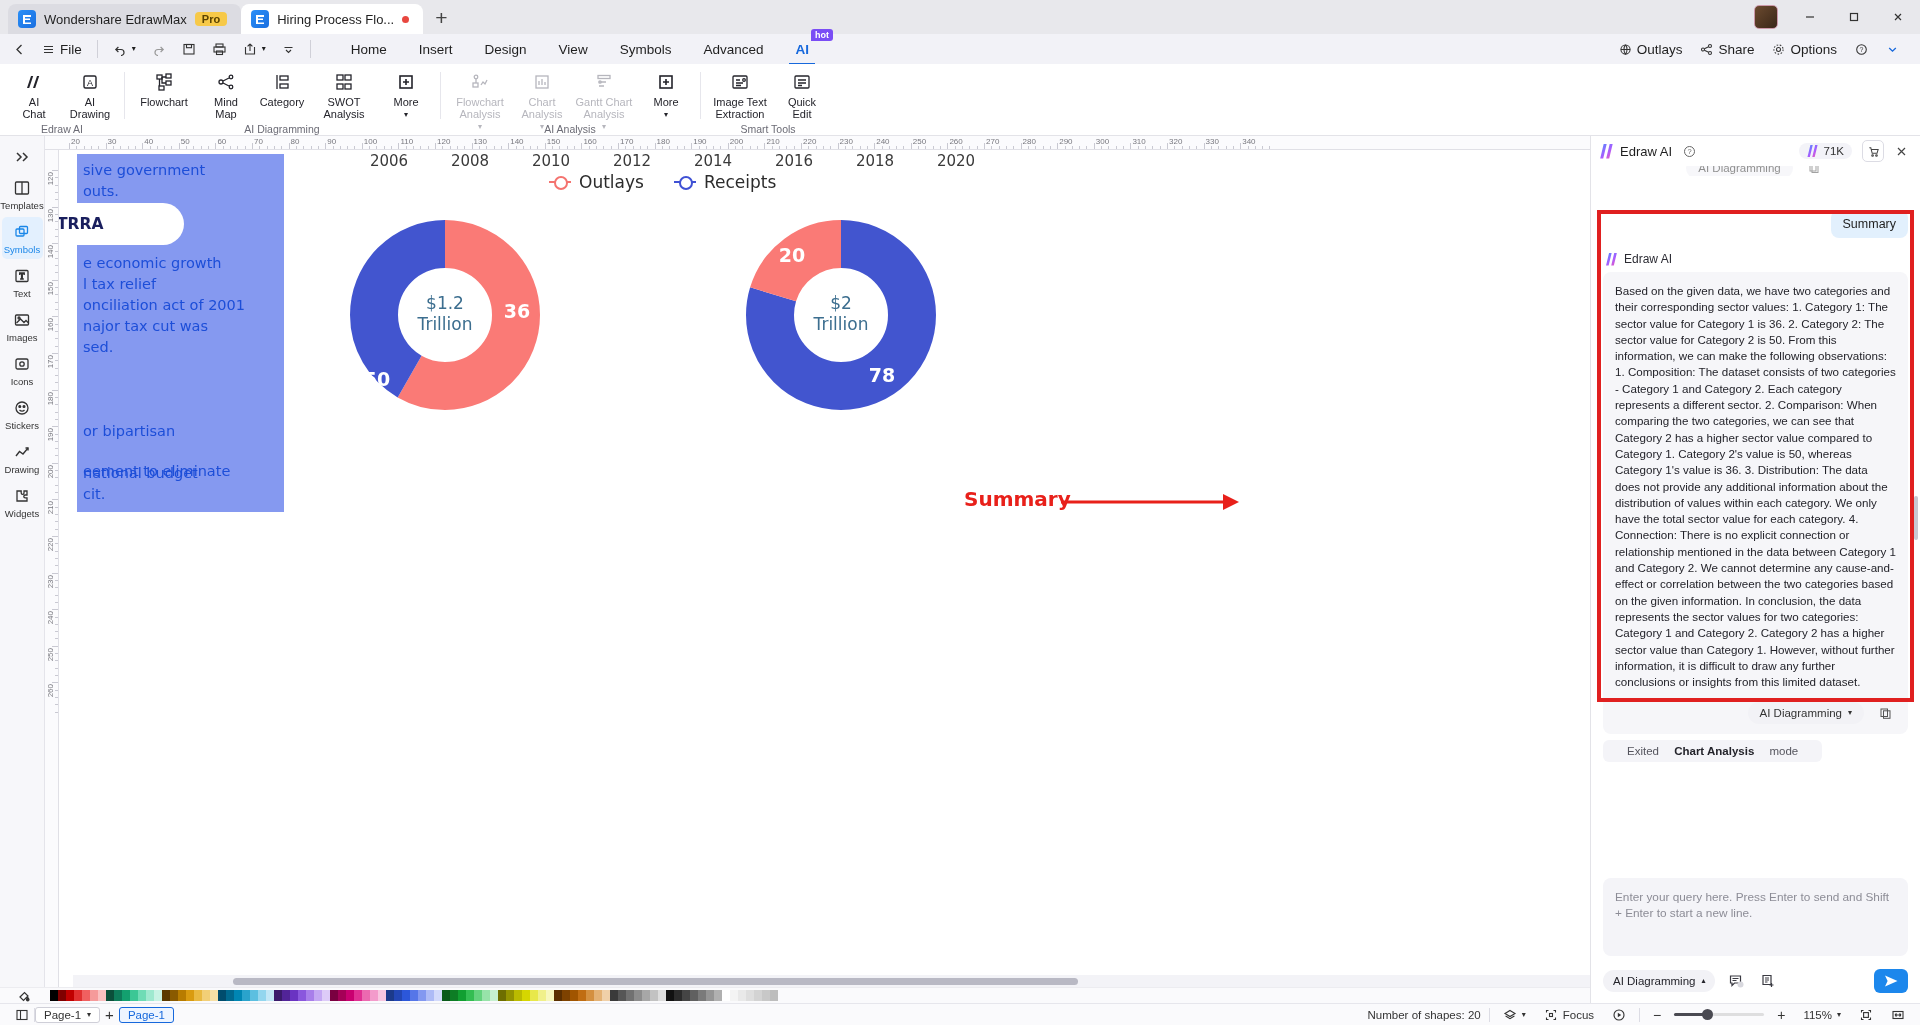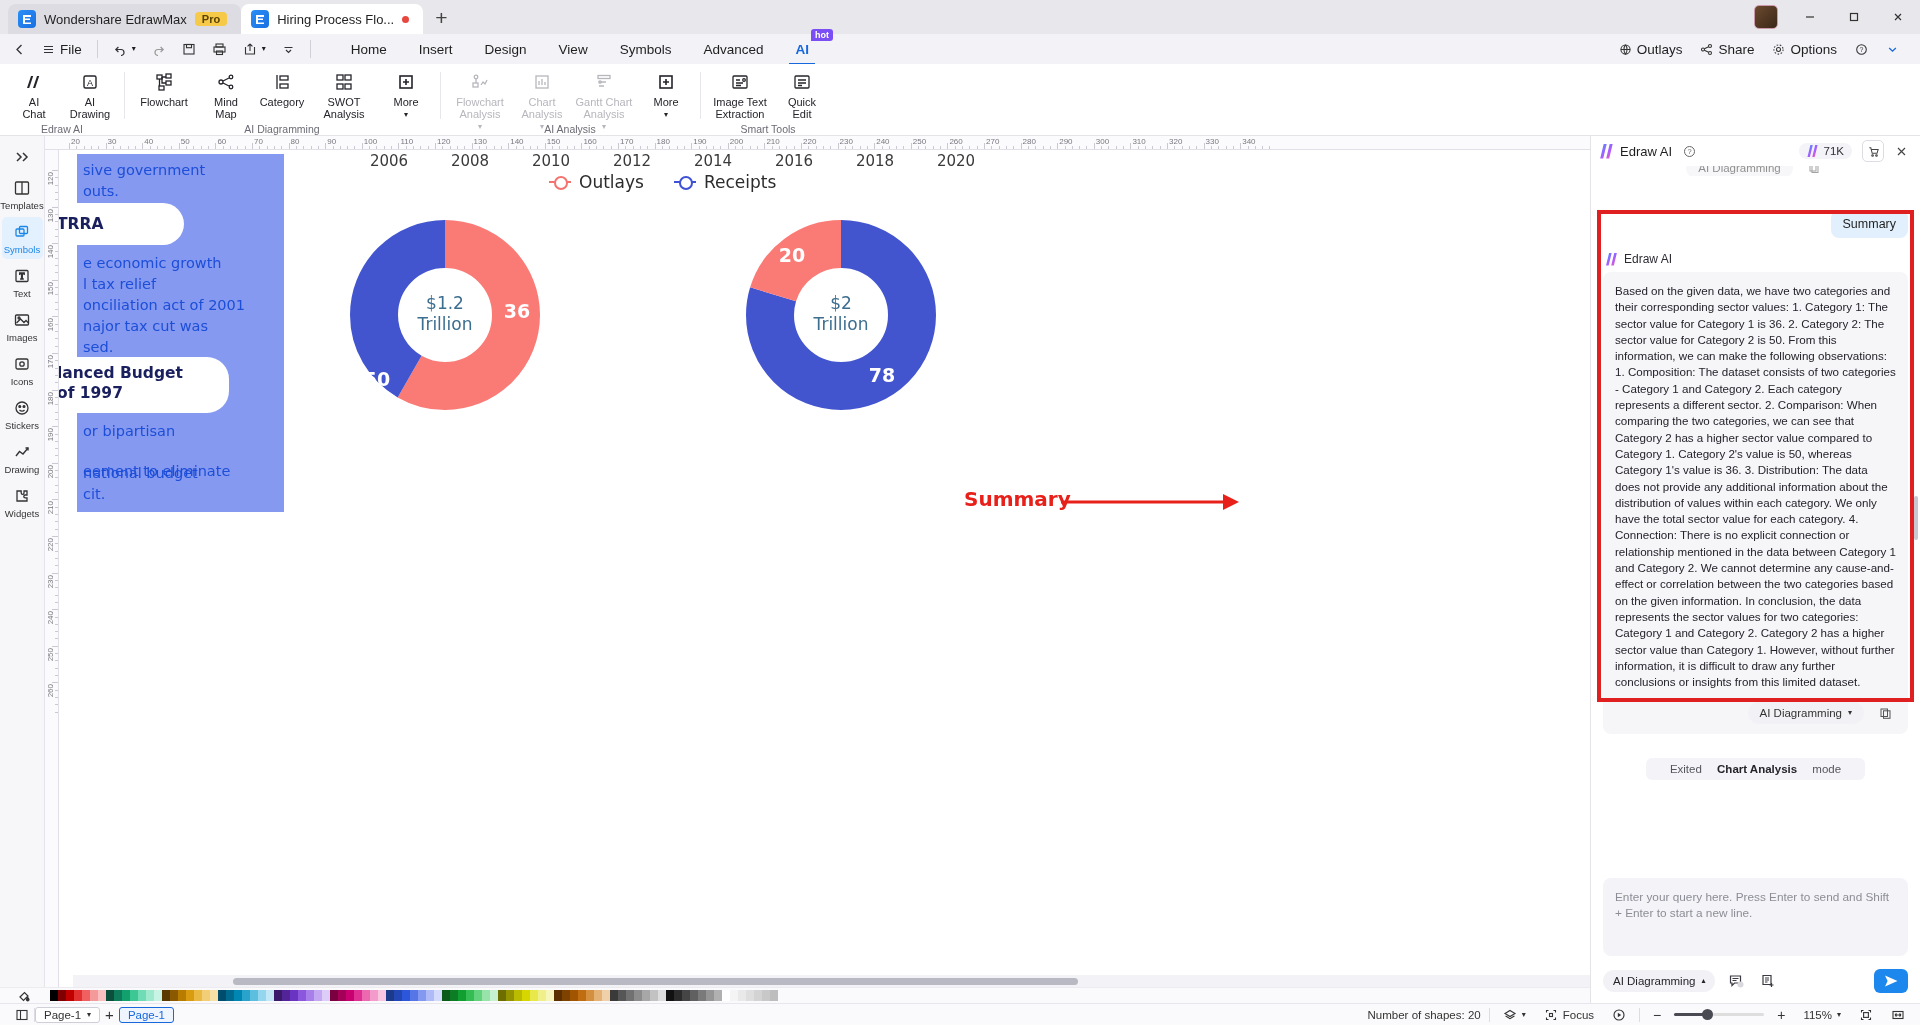--- a/index.html
+++ b/index.html
@@ -198,21 +198,21 @@
   .partial-row { display:flex; justify-content:center; gap:10px; align-items:center; opacity:.55;
                  margin-top:-6px; height:16px; overflow:hidden; }
   .chip-grey { background:#f2f2f6; border-radius:13px; padding:5px 12px; font-size:11.5px; color:#333;
                display:flex; align-items:center; gap:6px; }
   .user-row { display:flex; justify-content:flex-end; margin-top:34px; }
   .user-bubble { background:#e2f0fd; border-radius:8px; padding:7px 12px; font-size:12.5px; color:#1f1f1f; }
   .ai-name { display:flex; align-items:center; gap:6px; font-size:12px; color:#2b2b33; margin:14px 0 6px 2px; }
   .ai-bubble { background:#f6f6f9; border-radius:8px; padding:11px 12px 10px; }
   .ai-bubble p { font-size:11.6px; line-height:16.3px; color:#23232a; }
   .bubble-foot { display:flex; justify-content:flex-end; align-items:center; gap:10px; margin-top:12px; }
-  .ai-sys { display:flex; justify-content:center; margin-top:24px; }
+  .ai-sys { display:flex; justify-content:flex-start; margin-top:6px; }
   .ai-sys span { background:#f4f4f8; border-radius:6px; padding:5px 12px; font-size:11.5px; color:#55555e; }
   .ai-sys b { color:#24242b; }
 
   .ai-input-wrap { padding: 8px 12px 10px; }
   .ai-textarea {
     background:#f4f4f8; border:none; border-radius:8px; width:100%; height:78px;
     padding:11px 12px; font-family:"Liberation Sans", sans-serif; font-size:11.8px; line-height:16px;
     color:#24242b; resize:none; outline:none;
   }
   .ai-textarea::placeholder { color:#8c8c96; }
@@ -937,24 +937,20 @@
     <div class="pill" style="left:-20px; top:53px; width:145px; height:42px;">
       <span>TRRA</span>
     </div>
 
     <div class="bluetext" style="left:24px; top:103px;">e economic growth</div>
     <div class="bluetext" style="left:24px; top:124px;">l tax relief</div>
     <div class="bluetext" style="left:24px; top:145px;">onciliation act of 2001</div>
     <div class="bluetext" style="left:24px; top:166px;">najor tax cut was</div>
     <div class="bluetext" style="left:24px; top:187px;">sed.</div>
 
-    <div class="pill" style="left:-20px; top:207px; width:190px; height:56px; flex-direction:column; align-items:flex-start;">
-      <span>lanced Budget</span>
-      <span>of 1997</span>
-    </div>
 
     <div class="bluetext" style="left:24px; top:271px;">or bipartisan</div>
     <div class="bluetext" style="left:24px; top:292px;margin-top:19px;">eement to eliminate</div>
     <div class="bluetext" style="left:24px; top:313px;">national budget</div>
     <div class="bluetext" style="left:24px; top:334px;">cit.</div>
 
     <svg style="position:absolute; left:300px; top:-4px;" width="700" height="36">
       <text id="ax0" class="axisyears" x="30" y="20" text-anchor="middle">2006</text>
       <text id="ax1" class="axisyears" x="111" y="20" text-anchor="middle">2008</text>
       <text id="ax2" class="axisyears" x="192" y="20" text-anchor="middle">2010</text>

